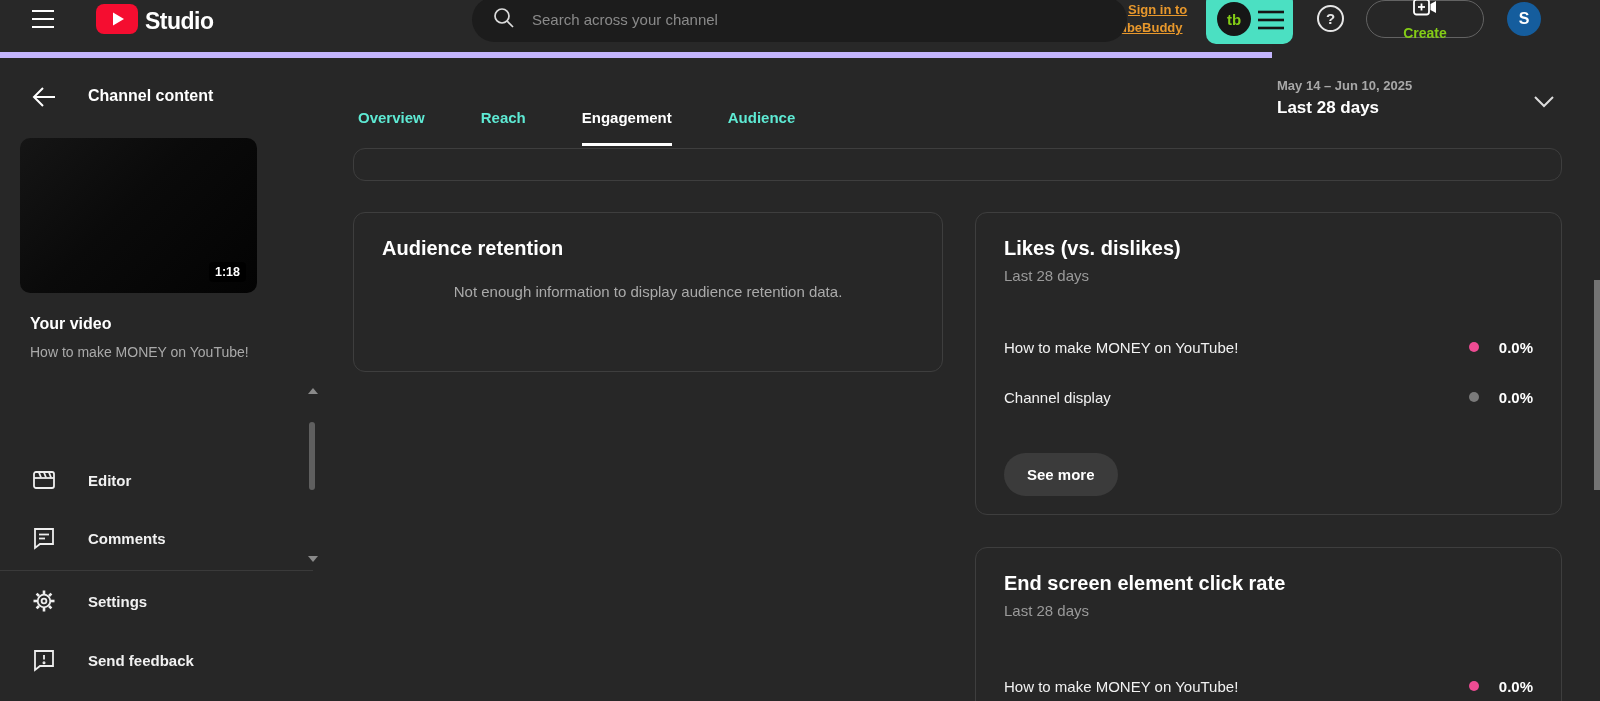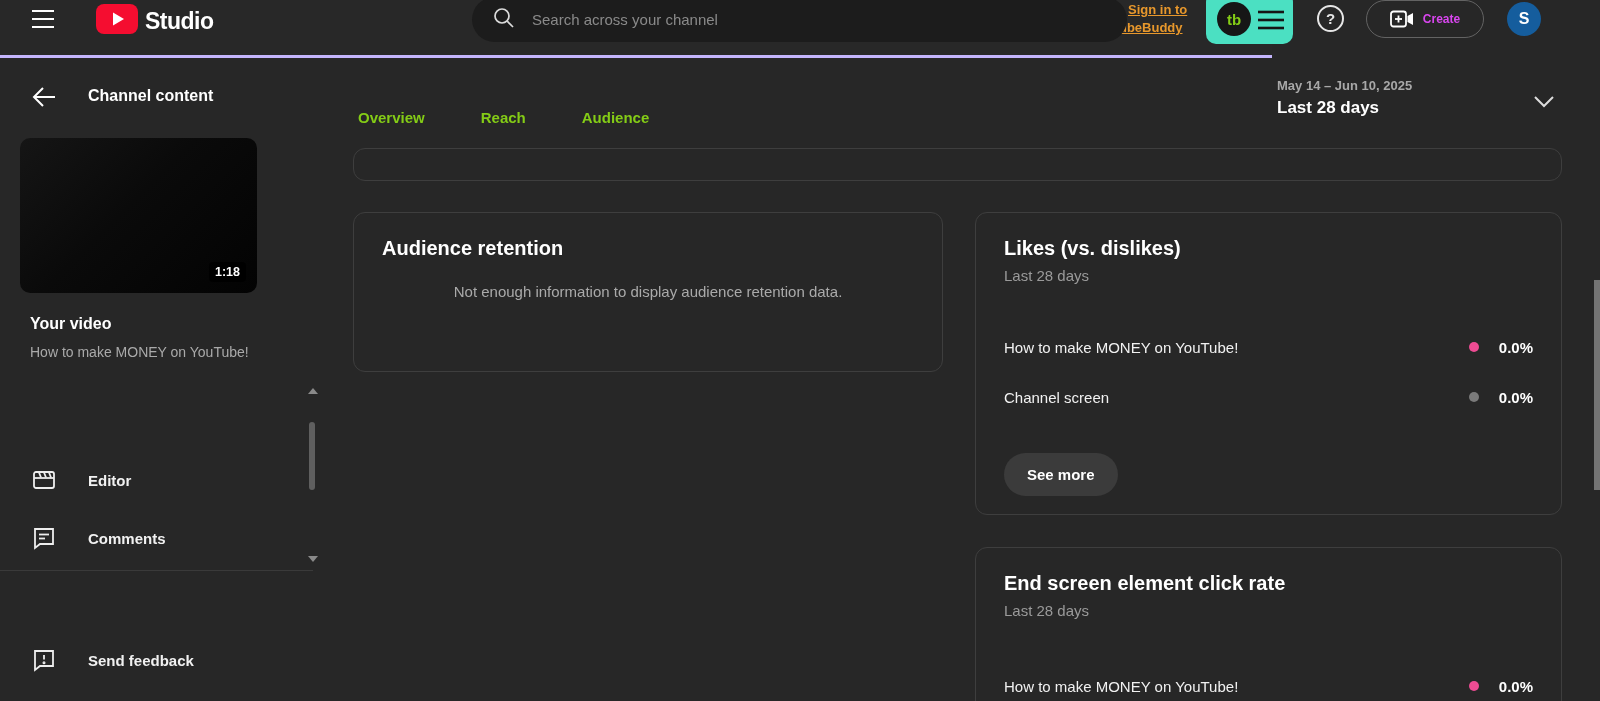--- a/index.html
+++ b/index.html
@@ -2,49 +2,49 @@
 <html><head>
 <meta charset="utf-8">
 <style>
   * { margin:0; padding:0; box-sizing:border-box; }
   html,body { background:#181818; }
   body { font-family:"Liberation Sans","DejaVu Sans",sans-serif; }
   #app { position:relative; width:1600px; height:701px; background:#272727; overflow:hidden; }
   .abs { position:absolute; }
 
   
-  #topbar { position:absolute; left:0; top:0; width:1272px; height:58px; background:#282828; border-bottom:3px solid #c4b5fd; z-index:40; }
+  #topbar { position:absolute; left:0; top:0; width:1272px; height:58px; background:#282828; border-bottom:6px solid #c4b5fd; z-index:40; }
   .iconbtn { cursor:pointer; background:none; border:none; }
   #studio-word { font-size:23px; font-weight:bold; color:#fff; letter-spacing:-0.5px; }
   #searchbar { position:absolute; left:472px; top:-3px; width:655px; height:45px; background:#1c1c1c; border-radius:23px; display:flex; align-items:center; padding-left:21px; z-index:41; }
   #searchbar input { background:transparent; border:none; outline:none; color:#ddd; font-size:15px; width:540px; margin-left:18px; font-family:inherit; }
   #searchbar input::placeholder { color:#8a8a8a; }
   .tb-signin { font-size:13px; font-weight:bold; text-decoration:underline; cursor:pointer; line-height:18px; white-space:nowrap; }
   #tb-btn { position:absolute; left:1206px; top:-8px; width:87px; height:52px; border-radius:10px; display:flex; align-items:flex-end; cursor:pointer; z-index:39; }
   #tb-circle { position:absolute; left:11px; top:10px; width:34px; height:34px; border-radius:50%; background:#161616; color:#84cc16; font-weight:bold; font-size:15px; display:flex; align-items:center; justify-content:center; }
   #help-btn { position:absolute; left:1317px; top:5px; width:27px; height:27px; border:2px solid #e6e6e6; border-radius:50%; color:#e6e6e6; font-weight:bold; font-size:15px; display:flex; align-items:center; justify-content:center; cursor:pointer; background:none; }
-  #create-btn { position:absolute; left:1366px; top:0; width:118px; height:38px; border:1px solid #636363; border-radius:19px; background:transparent; color:#d946ef; display:flex; align-items:center; justify-content:center; gap:9px; font-size:12px; font-weight:bold; cursor:pointer; font-family:inherit; }
+  #create-btn { position:absolute; left:1366px; top:0; width:118px; height:38px; border:1px solid #636363; border-radius:19px; background:transparent; color:#84cc16; display:flex; align-items:center; justify-content:center; gap:9px; font-size:14px; font-weight:bold; cursor:pointer; font-family:inherit;flex-direction:column; }
   #avatar { position:absolute; left:1507px; top:2px; width:34px; height:34px; border-radius:50%; color:#fff; font-size:16px; font-weight:bold; display:flex; align-items:center; justify-content:center; cursor:pointer; }
 
   
   #back-title { font-size:16px; font-weight:bold; color:#fff; }
   #thumb { position:absolute; left:20px; top:138px; width:237px; height:155px; border-radius:10px; background:linear-gradient(135deg,#151515 0%,#0a0a0a 45%,#030303 100%); cursor:pointer; }
   #duration { position:absolute; right:11px; bottom:11px; background:rgba(0,0,0,.82); color:#fff; font-size:12.5px; font-weight:bold; padding:3px 6px; border-radius:4px; }
   .menu-label { font-size:15px; font-weight:bold; color:#f1f1f1; }
   .menu-row { position:absolute; left:12px; width:288px; height:50px; display:flex; align-items:center; cursor:pointer; border-radius:10px; }
   .menu-row .mi { margin-left:20px; width:24px; height:24px; }
   .menu-row .menu-label { margin-left:32px; }
   .menu-row.selected { background:#1e1e1e; }
   #side-divider { position:absolute; left:0; top:570px; width:313px; height:1px; background:#3a3a3a; }
   .sb-arrow { width:0; height:0; position:absolute; left:308px; }
   #side-thumb { position:absolute; left:309px; top:422px; width:6px; height:68px; background:#5f5f5f; border-radius:3px; cursor:pointer; }
 
   
   #tabs { position:absolute; left:358px; top:88px; height:58px; display:flex; gap:56px; align-items:center; z-index:30; }
-  .tab { position:relative; height:58px; display:flex; align-items:center; font-size:15px; font-weight:bold; color:#84cc16; cursor:pointer; }
+  .tab { position:relative; height:58px; display:flex; align-items:center; font-size:15px; font-weight:bold; color:#5eead4; cursor:pointer; }
   .tab.active { color:#fff; }
   .tab.active::after { content:""; position:absolute; left:0; right:0; bottom:0; height:3px; background:#fff; }
   #date-block { position:absolute; left:1277px; top:78px; cursor:pointer; }
   #date-range { font-size:13px; font-weight:bold; color:#a8a8a8; }
   #date-label { font-size:17px; font-weight:bold; color:#fff; margin-top:5px; }
 
   
   .card { position:absolute; border:1px solid #3e3e3e; border-radius:12px; background:transparent; }
   .card-title { font-size:20px; font-weight:bold; color:#fff; margin:24px 0 0 28px; }
   .card-sub { font-size:15px; color:#9a9a9a; margin:7px 0 0 28px; }
@@ -163,39 +163,59 @@
           <line x1="7" y1="4.5" x2="9" y2="9.5"></line>
           <line x1="12" y1="4.5" x2="14" y2="9.5"></line>
           <line x1="17" y1="4.5" x2="19" y2="9.5"></line>
         </svg>
     </span>
     <span class="menu-label">Editor</span>
   </div>
 
   <div id="side-divider"></div>
 
+  <div class="menu-row" style="top:576px;">
+    <span class="mi">
+      <svg width="24" height="24" viewBox="0 0 24 24" fill="none" stroke="#eee">
+          <g stroke-width="2.6">
+            <line x1="12" y1="1.5" x2="12" y2="5"></line>
+            <line x1="12" y1="19" x2="12" y2="22.5"></line>
+            <line x1="1.5" y1="12" x2="5" y2="12"></line>
+            <line x1="19" y1="12" x2="22.5" y2="12"></line>
+            <line x1="4.6" y1="4.6" x2="7" y2="7"></line>
+            <line x1="17" y1="17" x2="19.4" y2="19.4"></line>
+            <line x1="4.6" y1="19.4" x2="7" y2="17"></line>
+            <line x1="17" y1="7" x2="19.4" y2="4.6"></line>
+          </g>
+          <circle cx="12" cy="12" r="6.3" stroke-width="1.8" fill="#272727"></circle>
+          <circle cx="12" cy="12" r="2.4" stroke-width="1.8"></circle>
+        </svg>
+    </span>
+    <span class="menu-label">Settings</span>
+  </div>
 
   <div class="menu-row" style="top:635px;">
     <span class="mi">
       <svg width="24" height="24" viewBox="0 0 24 24" fill="none" stroke="#eee" stroke-width="1.8">
           <path d="M3 3 h18 v15 h-13 l-5 4 z"></path>
           <line x1="12" y1="7" x2="12" y2="11.5"></line>
           <circle cx="12" cy="14.8" r="0.6" fill="#eee"></circle>
         </svg>
     </span>
     <span class="menu-label">Send feedback</span>
   </div>
 
   <div class="sb-arrow" style="top:388px;border-left:5px solid transparent;border-right:5px solid transparent;border-bottom:6px solid #8a8a8a;"></div>
   <div id="side-thumb"></div>
   <div class="sb-arrow" style="top:556px;border-left:5px solid transparent;border-right:5px solid transparent;border-top:6px solid #8a8a8a;"></div>
 
   <div id="tabs">
     <div class="tab">Overview</div>
     <div class="tab">Reach</div>
+    <div class="tab active">Engagement</div>
     <div class="tab">Audience</div>
   </div>
 
   <div id="date-block">
     <div id="date-range">May 14 – Jun 10, 2025</div>
     <div id="date-label">Last 28 days</div>
   </div>
   <span class="abs" style="left:1533px;top:94px;cursor:pointer;">
     <svg width="22" height="13" viewBox="0 0 22 13" fill="none" stroke="#ddd" stroke-width="2">
         <polyline points="2,2 11,11 20,2"></polyline>
@@ -213,21 +233,21 @@
     <div class="card-title">Likes (vs. dislikes)</div>
     <div class="card-sub">Last 28 days</div>
     <div class="stat-row" style="top:120px;">
       <span class="stat-label">How to make MONEY on YouTube!</span>
       <span class="stat-right">
         <span class="dot" style="background: rgb(238, 76, 147);"></span>
         <span class="stat-value">0.0%</span>
       </span>
     </div>
     <div class="stat-row" style="top:170px;">
-      <span class="stat-label">Channel screen</span>
+      <span class="stat-label">Channel display</span>
       <span class="stat-right">
         <span class="dot" style="background: rgb(122, 122, 122);"></span>
         <span class="stat-value">0.0%</span>
       </span>
     </div>
     <button id="see-more">See more</button>
   </div>
 
   <div class="card" style="left:975px;top:547px;width:587px;height:230px;">
     <div class="card-title">End screen element click rate</div>

